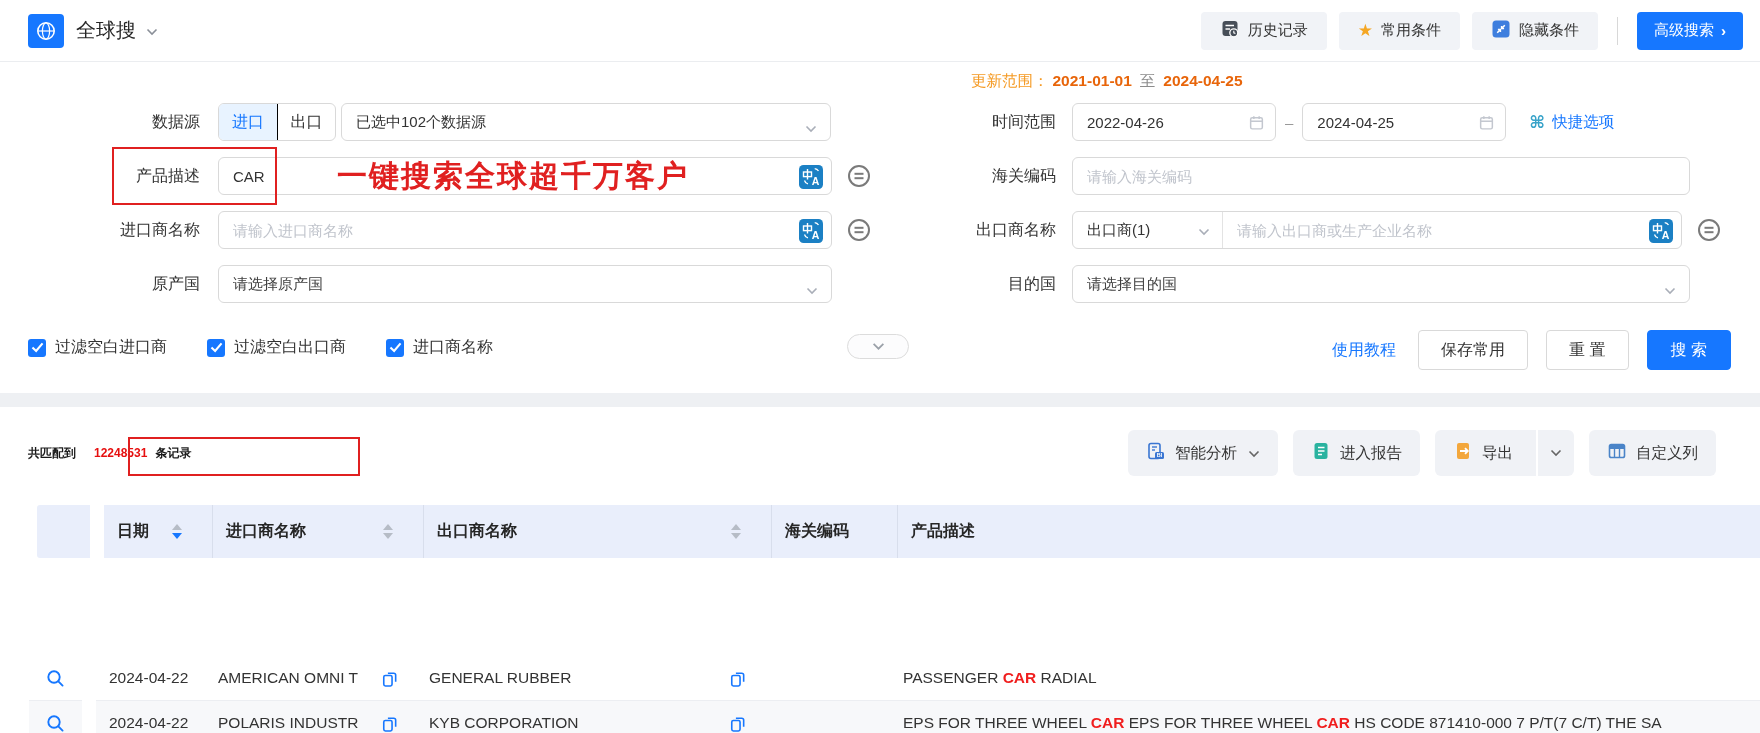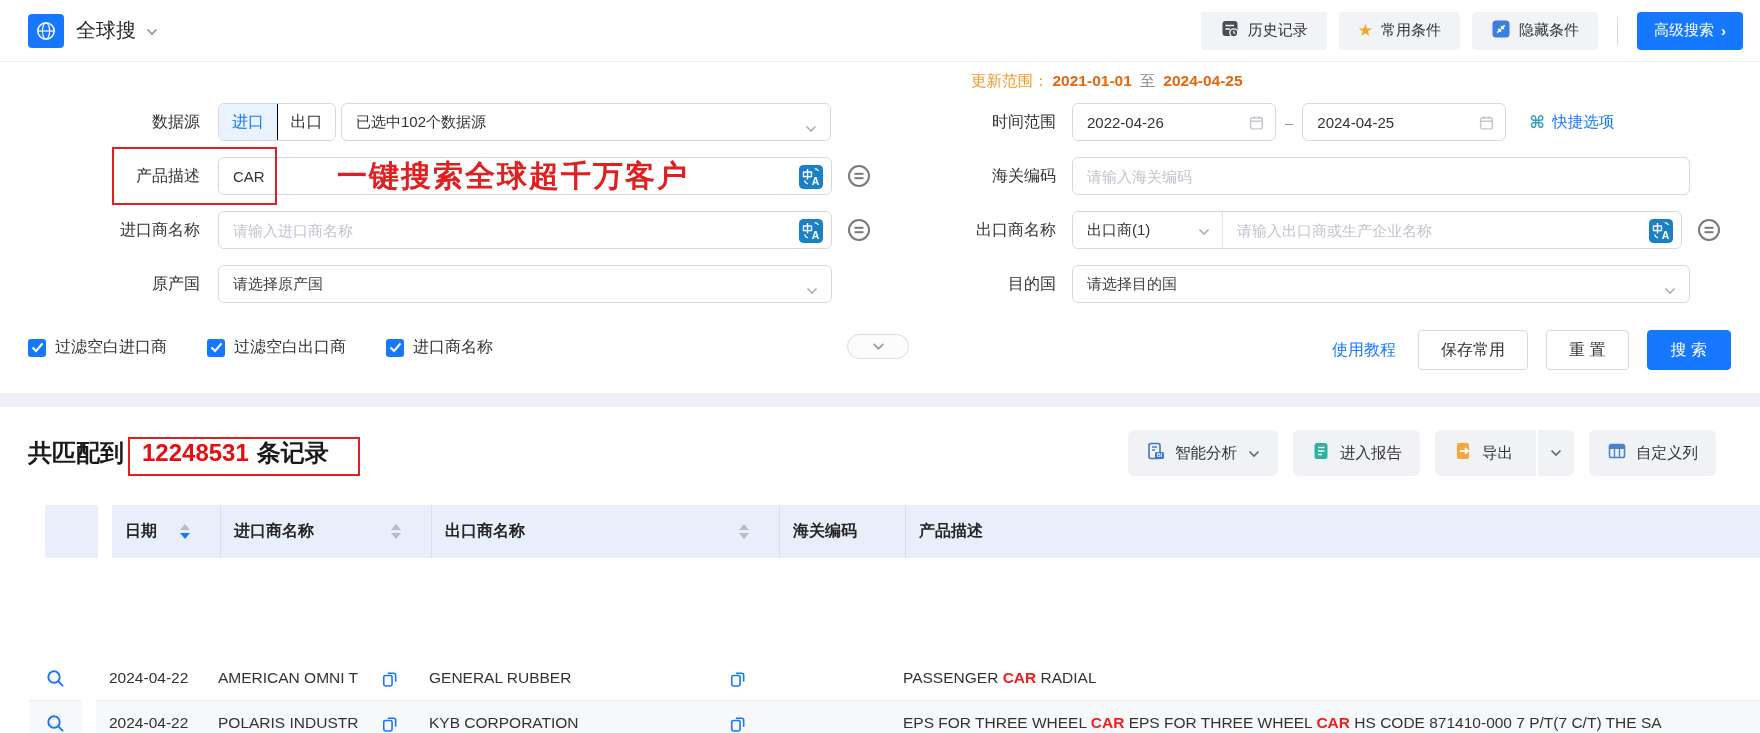--- a/index.html
+++ b/index.html
@@ -90,35 +90,35 @@
   .link { color:#1677ff; font-size:16px; margin-right:4px; cursor:pointer; }
   .btn { height:40px; padding:0 22px; background:#fff; border:1px solid #d9d9d9;
     border-radius:4px; font-size:16px; color:#333; font-family:inherit; cursor:pointer; }
   .btn-primary { background:#1677ff; border-color:#1677ff; color:#fff; padding:0 23px; }
   
   .band { position:absolute; top:393px; left:0; width:100%; height:14px; background:#eef0f3; }
   
   .results { position:absolute; top:407px; left:0; right:0; bottom:0; background:#fff; overflow:hidden; }
   .results-head { position:absolute; top:21px; left:28px; right:44px; height:50px;
     display:flex; align-items:center; justify-content:space-between; }
-  .match { display:flex; align-items:center; font-size:24px; font-weight:bold; color:#1a1a1a; }
+  .match { display:flex; align-items:center; font-size:12px; font-weight:bold; color:#1a1a1a; }
   .m-num { color:#e60f0f; margin:0 8px 0 18px; }
   .toolbar { display:flex; align-items:center; gap:15px; }
   .tool-btn { height:46px; padding:0 18px; background:#f0f2f6; border:none; border-radius:6px;
     display:flex; align-items:center; gap:9px; font-size:15.5px; color:#333;
     font-family:inherit; cursor:pointer; }
   .tool-btn .chev { margin-left:2px; }
   .split { padding:0; overflow:hidden; }
   .split-main { display:flex; align-items:center; gap:9px; padding:0 14px 0 18px;
     height:100%; cursor:pointer; }
   .split-chev { width:38px; height:100%; border-left:2px solid #fff;
     display:flex; align-items:center; justify-content:center; cursor:pointer; }
   
   .tbl { position:absolute; top:98px; left:0; right:0; bottom:0; }
-  .thead { position:absolute; top:0; left:16px; right:0; height:67px;text-align:center; }
+  .thead { position:absolute; top:0; left:8px; right:0; height:67px;text-align:center; }
   .th-icon { position:absolute; left:29px; width:53px; height:53px; background:#e9eefb;
     border-radius:3px 0 0 3px; }
   .th-main { position:absolute; left:96px; right:0; height:53px; background:#e9eefb;
     display:flex; align-items:stretch; }
   .th-cell { display:flex; align-items:center; justify-content:space-between;
     padding:0 30px 0 13px; font-size:16px; font-weight:bold; color:#262626;
     border-right:1px solid #d8deec; }
   .th-cell:last-child { border-right:none; }
   .c0 { width:109px; flex:none; } .c1 { width:211px; flex:none; }
   .c2 { width:348px; flex:none; } .c3 { width:126px; flex:none; }

